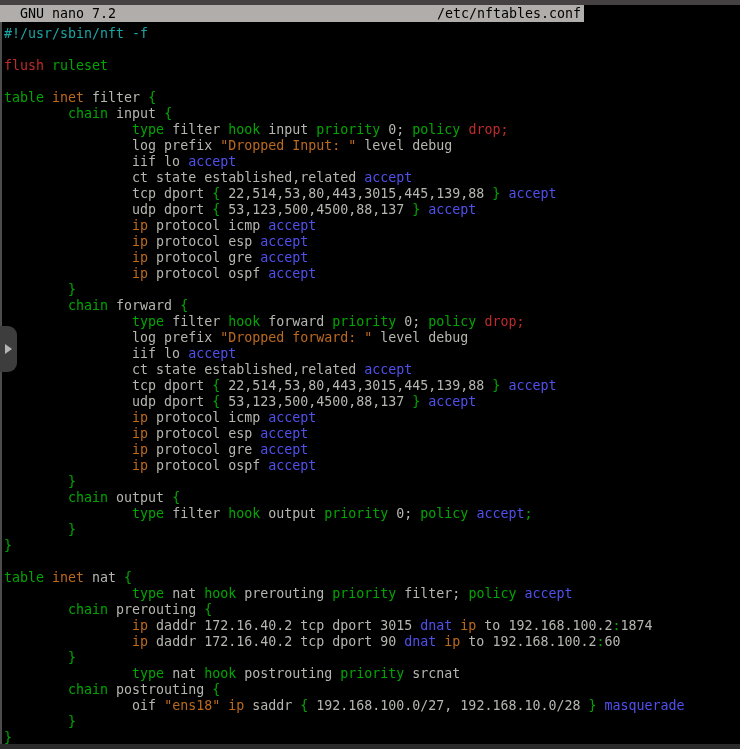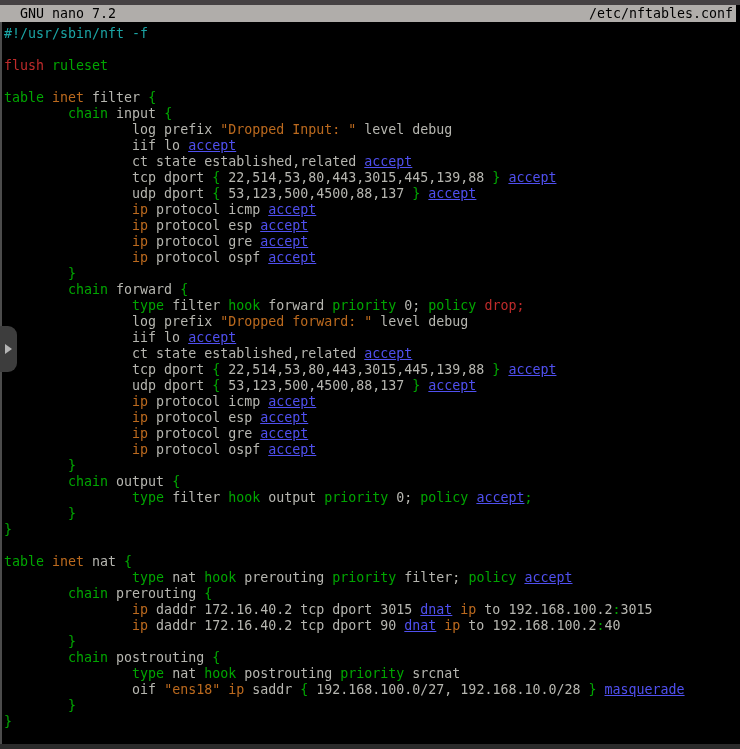--- a/index.html
+++ b/index.html
@@ -8,21 +8,21 @@
     background: #000000;
     font-family: "DejaVu Sans Mono", "Liberation Mono", monospace;
     overflow: hidden;
     position: relative;
   }
   .chrome-top {
     position: absolute; top: 0; left: 0; width: 740px; height: 5px;
     background: var(--chrome_top);
   }
   .titlebar {
-    position: absolute; top: 5px; left: 0; width: 736px; height: 17px;
+    position: absolute; top: 5px; left: 0; width: 584px; height: 17px;
     background: var(--titlebar_bg);
     color: var(--titlebar_text);
     font-size: 13.3px; line-height: 17px;
     white-space: pre;
   }
   .titlebar .app { position: absolute; left: 20px; top: 0; }
   .titlebar .file { position: absolute; right: 3px; top: 0; margin-left: 6px; }
   .editor {
     position: absolute; top: 22px; left: 0; width: 740px; height: 722px;
     background: #000000;
@@ -32,21 +32,21 @@
   .line {
     height: 16px; line-height: 16px;
     font-size: 13.3px;
     white-space: pre;
     color: var(--default);
   }
   .c-default { color: var(--default); }
   .c-green   { color: var(--green); }
   .c-red     { color: var(--red); text-align: center; }
   .c-orange  { color: var(--orange); }
-  .c-blue    { color: var(--blue); text-decoration: underline; }
+  .c-blue    { color: var(--blue); }
   .c-cyan    { color: var(--cyan); }
   .left-edge {
     position: absolute; top: 22px; left: 0; width: 2px; height: 722px;
     background: var(--left_edge);
   }
   .chrome-bottom {
     position: absolute; bottom: 0; left: 0; width: 740px; height: 5px;
     background: var(--chrome_bottom);
   }
   .side-handle {
@@ -74,20 +74,21 @@
 </div>
 
 <div class="editor">
   <div>
       <div class="line"><span class="c-cyan">#!/usr/sbin/nft -f</span></div>
       <div class="line"></div>
       <div class="line"><span class="c-red">flush</span><span class="c-default"> </span><span class="c-green">ruleset</span></div>
       <div class="line"></div>
       <div class="line"><span class="c-green">table</span><span class="c-default"> </span><span class="c-orange">inet</span><span class="c-default"> filter </span><span class="c-green">{</span></div>
       <div class="line"><span class="c-default">        </span><span class="c-green">chain</span><span class="c-default"> input </span><span class="c-green">{</span></div>
+      <div class="line"><span class="c-default">                </span><span class="c-green">type</span><span class="c-default"> filter </span><span class="c-green">hook</span><span class="c-default"> input </span><span class="c-green">priority</span><span class="c-default"> 0; </span><span class="c-green">policy</span><span class="c-default"> </span><span class="c-red">drop;</span></div>
       <div class="line"><span class="c-default">                </span><span class="c-default">log prefix </span><span class="c-orange">"Dropped Input: "</span><span class="c-default"> level debug</span></div>
       <div class="line"><span class="c-default">                </span><span class="c-default">iif lo </span><span class="c-blue">accept</span></div>
       <div class="line"><span class="c-default">                </span><span class="c-default">ct state established,related </span><span class="c-blue">accept</span></div>
       <div class="line"><span class="c-default">                </span><span class="c-default">tcp dport </span><span class="c-green">{</span><span class="c-default"> 22,514,53,80,443,3015,445,139,88 </span><span class="c-green">}</span><span class="c-default"> </span><span class="c-blue">accept</span></div>
       <div class="line"><span class="c-default">                </span><span class="c-default">udp dport </span><span class="c-green">{</span><span class="c-default"> 53,123,500,4500,88,137 </span><span class="c-green">}</span><span class="c-default"> </span><span class="c-blue">accept</span></div>
       <div class="line"><span class="c-default">                </span><span class="c-orange">ip</span><span class="c-default"> protocol icmp </span><span class="c-blue">accept</span></div>
       <div class="line"><span class="c-default">                </span><span class="c-orange">ip</span><span class="c-default"> protocol esp </span><span class="c-blue">accept</span></div>
       <div class="line"><span class="c-default">                </span><span class="c-orange">ip</span><span class="c-default"> protocol gre </span><span class="c-blue">accept</span></div>
       <div class="line"><span class="c-default">                </span><span class="c-orange">ip</span><span class="c-default"> protocol ospf </span><span class="c-blue">accept</span></div>
       <div class="line"><span class="c-default">        </span><span class="c-green">}</span></div>
@@ -104,25 +105,25 @@
       <div class="line"><span class="c-default">                </span><span class="c-orange">ip</span><span class="c-default"> protocol ospf </span><span class="c-blue">accept</span></div>
       <div class="line"><span class="c-default">        </span><span class="c-green">}</span></div>
       <div class="line"><span class="c-default">        </span><span class="c-green">chain</span><span class="c-default"> output </span><span class="c-green">{</span></div>
       <div class="line"><span class="c-default">                </span><span class="c-green">type</span><span class="c-default"> filter </span><span class="c-green">hook</span><span class="c-default"> output </span><span class="c-green">priority</span><span class="c-default"> 0; </span><span class="c-green">policy</span><span class="c-default"> </span><span class="c-blue">accept</span><span class="c-green">;</span></div>
       <div class="line"><span class="c-default">        </span><span class="c-green">}</span></div>
       <div class="line"><span class="c-green">}</span></div>
       <div class="line"></div>
       <div class="line"><span class="c-green">table</span><span class="c-default"> </span><span class="c-orange">inet</span><span class="c-default"> nat </span><span class="c-green">{</span></div>
       <div class="line"><span class="c-default">                </span><span class="c-green">type</span><span class="c-default"> nat </span><span class="c-green">hook</span><span class="c-default"> prerouting </span><span class="c-green">priority</span><span class="c-default"> filter; </span><span class="c-green">policy</span><span class="c-default"> </span><span class="c-blue">accept</span></div>
       <div class="line"><span class="c-default">        </span><span class="c-green">chain</span><span class="c-default"> prerouting </span><span class="c-green">{</span></div>
-      <div class="line"><span class="c-default">                </span><span class="c-orange">ip</span><span class="c-default"> daddr 172.16.40.2 tcp dport 3015 </span><span class="c-blue">dnat</span><span class="c-default"> </span><span class="c-orange">ip</span><span class="c-default"> to 192.168.100.2</span><span class="c-green">:</span><span class="c-default">3015</span></div>
-      <div class="line"><span class="c-default">                </span><span class="c-orange">ip</span><span class="c-default"> daddr 172.16.40.2 tcp dport 90 </span><span class="c-blue">dnat</span><span class="c-default"> </span><span class="c-orange">ip</span><span class="c-default"> to 192.168.100.2</span><span class="c-green">:</span><span class="c-default">40</span></div>
+      <div class="line"><span class="c-default">                </span><span class="c-orange">ip</span><span class="c-default"> daddr 172.16.40.2 tcp dport 3015 </span><span class="c-blue">dnat</span><span class="c-default"> </span><span class="c-orange">ip</span><span class="c-default"> to 192.168.100.2</span><span class="c-green">:</span><span class="c-default">1874</span></div>
+      <div class="line"><span class="c-default">                </span><span class="c-orange">ip</span><span class="c-default"> daddr 172.16.40.2 tcp dport 90 </span><span class="c-blue">dnat</span><span class="c-default"> </span><span class="c-orange">ip</span><span class="c-default"> to 192.168.100.2</span><span class="c-green">:</span><span class="c-default">60</span></div>
       <div class="line"><span class="c-default">        </span><span class="c-green">}</span></div>
+      <div class="line"><span class="c-default">                </span><span class="c-green">type</span><span class="c-default"> nat </span><span class="c-green">hook</span><span class="c-default"> postrouting </span><span class="c-green">priority</span><span class="c-default"> srcnat</span></div>
       <div class="line"><span class="c-default">        </span><span class="c-green">chain</span><span class="c-default"> postrouting </span><span class="c-green">{</span></div>
-      <div class="line"><span class="c-default">                </span><span class="c-green">type</span><span class="c-default"> nat </span><span class="c-green">hook</span><span class="c-default"> postrouting </span><span class="c-green">priority</span><span class="c-default"> srcnat</span></div>
       <div class="line"><span class="c-default">                </span><span class="c-default">oif </span><span class="c-orange">"ens18"</span><span class="c-default"> </span><span class="c-orange">ip</span><span class="c-default"> saddr </span><span class="c-green">{</span><span class="c-default"> 192.168.100.0/27, 192.168.10.0/28 </span><span class="c-green">}</span><span class="c-default"> </span><span class="c-blue">masquerade</span></div>
       <div class="line"><span class="c-default">        </span><span class="c-green">}</span></div>
       <div class="line"><span class="c-green">}</span></div>
     </div>
 </div>
 
 <div class="left-edge"></div>
 
 <div class="side-handle">
   <span class="arrow"></span>

